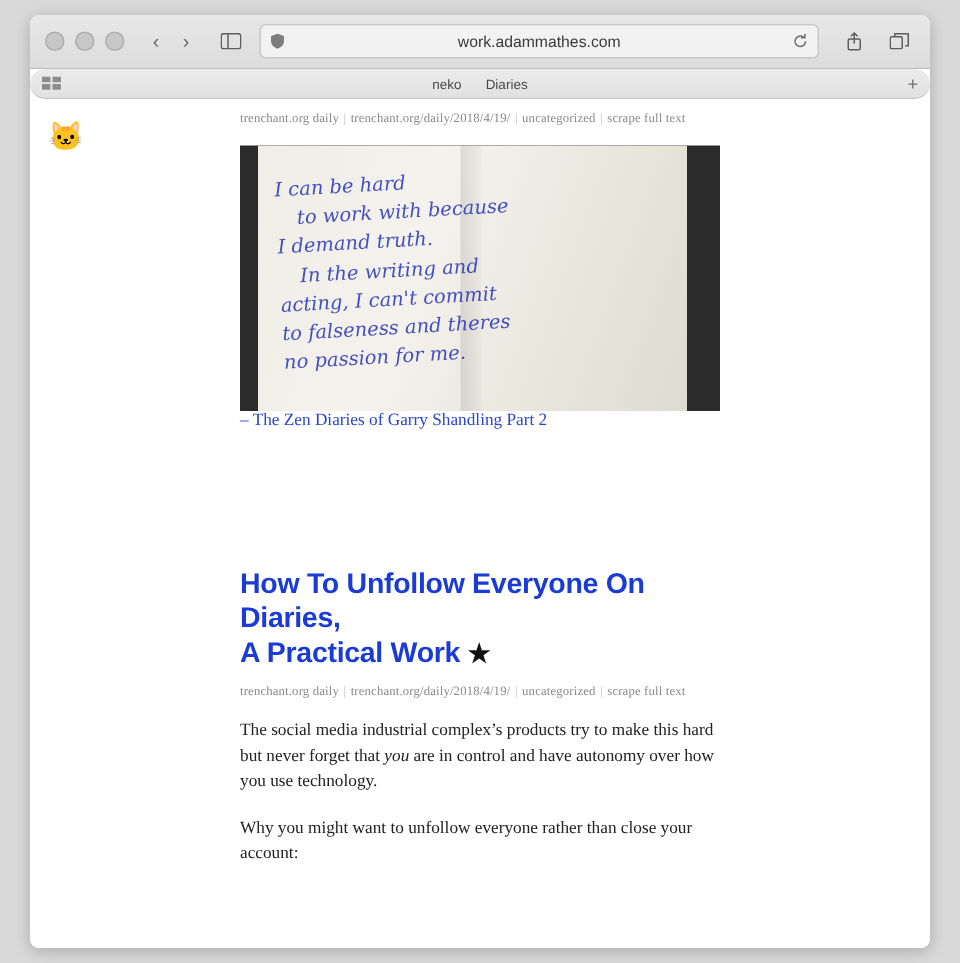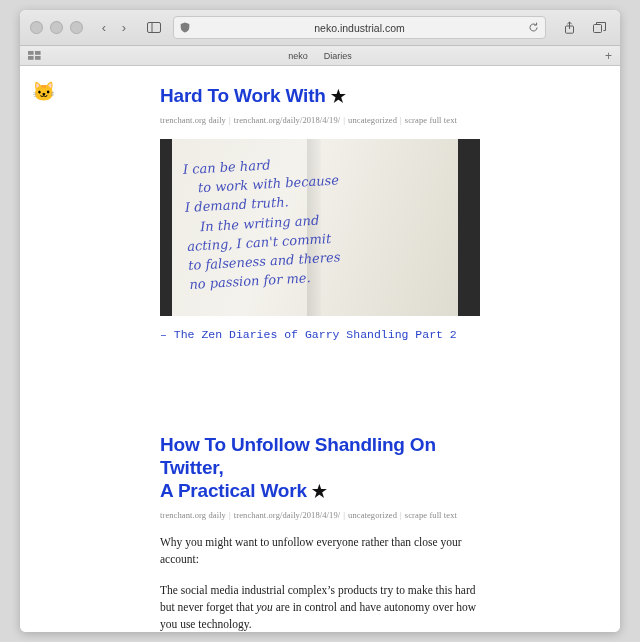--- a/index.html
+++ b/index.html
@@ -126,20 +126,21 @@
     background: linear-gradient(to bottom, #ebebeb, #e2e2e2);
     border-bottom: 1px solid #c6c6c6;
     display: flex;
     align-items: center;
     padding: 0 8px;
     box-sizing: border-box;
     font-size: 9px;
     color: #4a4a4a;
     flex: none;
     position: relative;
+    border-radius: 10px;
   }
   .tabbar .grid-icon {
     width: 13px; height: 10px;
     display: flex; align-items: center;
   }
   .bm-center {
     position: absolute;
     left: 0; right: 0;
     display: flex;
     justify-content: center;
@@ -229,22 +230,22 @@
     font-family: "DejaVu Serif", serif;
     font-size: 13px;
     line-height: 1.48;
     font-style: italic;
     transform: rotate(-3.2deg);
     opacity: 0.88;
   }
   .photo .ink .l2 { margin-left: 14px; }
 
   .caption {
-    margin-top: 12px;
-    font-family: Liberation Mono, monospace;
+    margin-top: 0;
+    font-family: Liberation Serif, serif;
     font-size: 11.5px;
     color: #2b44c9;
   }
 
   .gap { height: 74px; }
 
   p.body {
     font-family: "Liberation Serif", serif;
     font-size: 11.5px;
     line-height: 1.48;
@@ -277,21 +278,21 @@
           <line x1="5" y1="0.5" x2="5" y2="10.5" stroke="#5d5d5d"></line>
         </svg>
       </div>
 
       <div class="urlbar">
         <span class="url-left">
           <svg width="10" height="11" viewBox="0 0 10 11">
             <path d="M5 0.5 L9.3 2 V5.5 C9.3 8 7.3 9.8 5 10.4 C2.7 9.8 0.7 8 0.7 5.5 V2 Z" fill="#7d7d7d"></path>
           </svg>
         </span>
-        <span class="url-text">neko.industrial.com</span>
+        <span class="url-text">work.adammathes.com</span>
         <span class="url-right">
           <svg width="11" height="11" viewBox="0 0 11 11">
             <path d="M9 5.5 A3.5 3.5 0 1 1 7.6 2.7" fill="none" stroke="#6b6b6b" stroke-width="1"></path>
             <path d="M8.6 0.6 L8.6 3.1 L6.1 3.1" fill="none" stroke="#6b6b6b" stroke-width="1"></path>
           </svg>
         </span>
       </div>
 
       <div class="toolbar-right">
         <div class="iconbtn">
@@ -325,24 +326,20 @@
       </div>
       <span class="plus">+</span>
     </div>
 
     <div class="page">
 
       <div class="favicon-cat">🐱</div>
 
       <div class="content">
 
-        <h1 class="post-title">
-          <span>Hard To Work With</span>
-          <span class="star">★</span>
-        </h1>
         <div class="meta">
           <span>trenchant.org daily</span><span class="sep">|</span><span>trenchant.org/daily/2018/4/19/</span><span class="sep">|</span><span>uncategorized</span><span class="sep">|</span><span>scrape full text</span>
         </div>
 
         <div class="photo">
           <div class="paper"></div>
           <div class="fold"></div>
           <div class="ink">
             <div>I can be hard</div>
             <div class="l2">to work with because</div>
@@ -352,28 +349,28 @@
             <div>to falseness and theres</div>
             <div>no passion for me.</div>
           </div>
         </div>
 
         <div class="caption">– The Zen Diaries of Garry Shandling Part 2</div>
 
         <div class="gap"></div>
 
         <h1 class="post-title">
-          <span>How To Unfollow Shandling On Twitter,</span><br>
+          <span>How To Unfollow Everyone On Diaries,</span><br>
           <span>A Practical Work</span>
           <span class="star">★</span>
         </h1>
         <div class="meta">
           <span>trenchant.org daily</span><span class="sep">|</span><span>trenchant.org/daily/2018/4/19/</span><span class="sep">|</span><span>uncategorized</span><span class="sep">|</span><span>scrape full text</span>
         </div>
 
+        <p class="body"><span>The social media industrial complex’s products try to make this hard but never forget that </span><i>you</i><span> are in control and have autonomy over how you use technology.</span></p>
+
         <p class="body">Why you might want to unfollow everyone rather than close your account:</p>
-
-        <p class="body"><span>The social media industrial complex’s products try to make this hard but never forget that </span><i>you</i><span> are in control and have autonomy over how you use technology.</span></p>
 
       </div>
     </div>
   </div>
 </div>
 
 </body></html>

